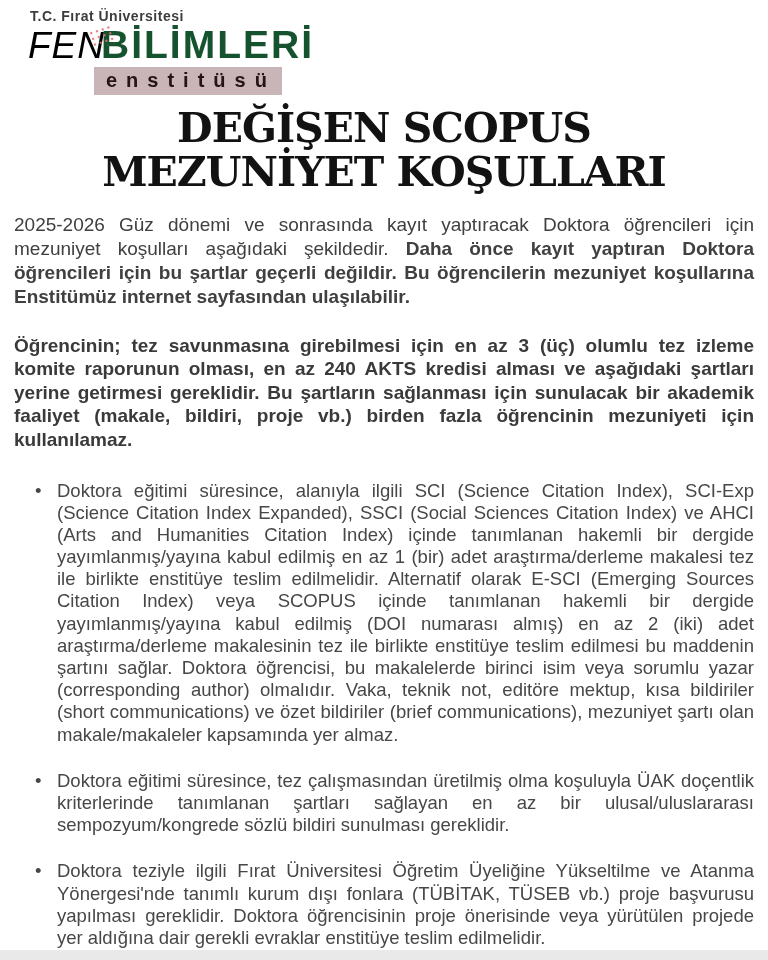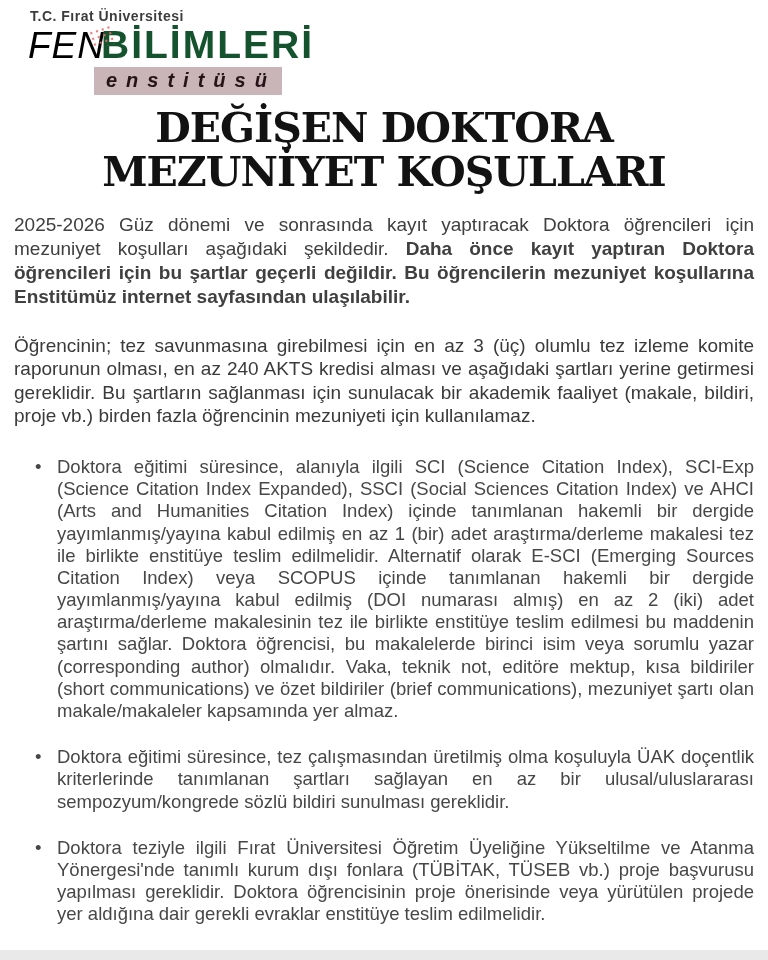--- a/index.html
+++ b/index.html
@@ -37,21 +37,20 @@
     display:inline-block;margin-left:-4px;
     font-size:39px;font-weight:bold;
     color:#14532d;letter-spacing:2px;line-height:40px;
   }
   .logo-enstitusu{
     display:inline-block;margin-left:66px;margin-top:2px;
     background:#c9b4b7;color:#241418;
     font-size:20px;font-weight:bold;
     letter-spacing:9px;
     padding:2px 6px 3px 12px;
-    font-style:italic;
   }
 
   
   .title{
     margin:14px 10px 0;
     text-align:center;
     font-family:"DejaVu Serif","Liberation Serif",serif;
     font-weight:bold;
     font-size:41px;
     line-height:1.08;
@@ -64,21 +63,21 @@
     margin:18px 14px 0;
     font-size:19px;line-height:1.28;
     text-align:justify;
     color:#404040;
   }
   .intro .bold-part{font-weight:bold;}
 
   .summary{
     margin:24px 14px 0;
     font-size:19px;line-height:1.24;
-    font-weight:normal;
+    font-weight:bold;
     text-align:justify;
     color:#3a3a3a;
   }
 
   
   .bullet-list{
     margin:28px 14px 0 35px;
     padding:0;
     list-style:none;
   }
@@ -102,21 +101,21 @@
 
   <header class="logo-block">
     <div class="institution">T.C. Fırat Üniversitesi</div>
     <div class="logo-line1">
       <span class="logo-fen">FEN</span><span class="logo-dots"></span><span class="logo-bilimleri">BİLİMLERİ</span>
     </div>
     <div class="logo-enstitusu">enstitüsü</div>
   </header>
 
   <h1 class="title">
-    <span>DEĞİŞEN DOKTORA</span><br>
+    <span>DEĞİŞEN SCOPUS</span><br>
     <span>MEZUNİYET KOŞULLARI</span>
   </h1>
 
   <p class="intro">
     <span>2025-2026 Güz dönemi ve sonrasında kayıt yaptıracak Doktora öğrencileri için mezuniyet koşulları aşağıdaki şekildedir. </span><span class="bold-part">Daha önce kayıt yaptıran Doktora öğrencileri için bu şartlar geçerli değildir. Bu öğrencilerin mezuniyet koşullarına Enstitümüz internet sayfasından ulaşılabilir.</span>
   </p>
 
   <p class="summary">Öğrencinin; tez savunmasına girebilmesi için en az 3 (üç) olumlu tez izleme komite raporunun olması, en az 240 AKTS kredisi alması ve aşağıdaki şartları yerine getirmesi gereklidir. Bu şartların sağlanması için sunulacak bir akademik faaliyet (makale, bildiri, proje vb.) birden fazla öğrencinin mezuniyeti için kullanılamaz.</p>
 
   <ul class="bullet-list">

